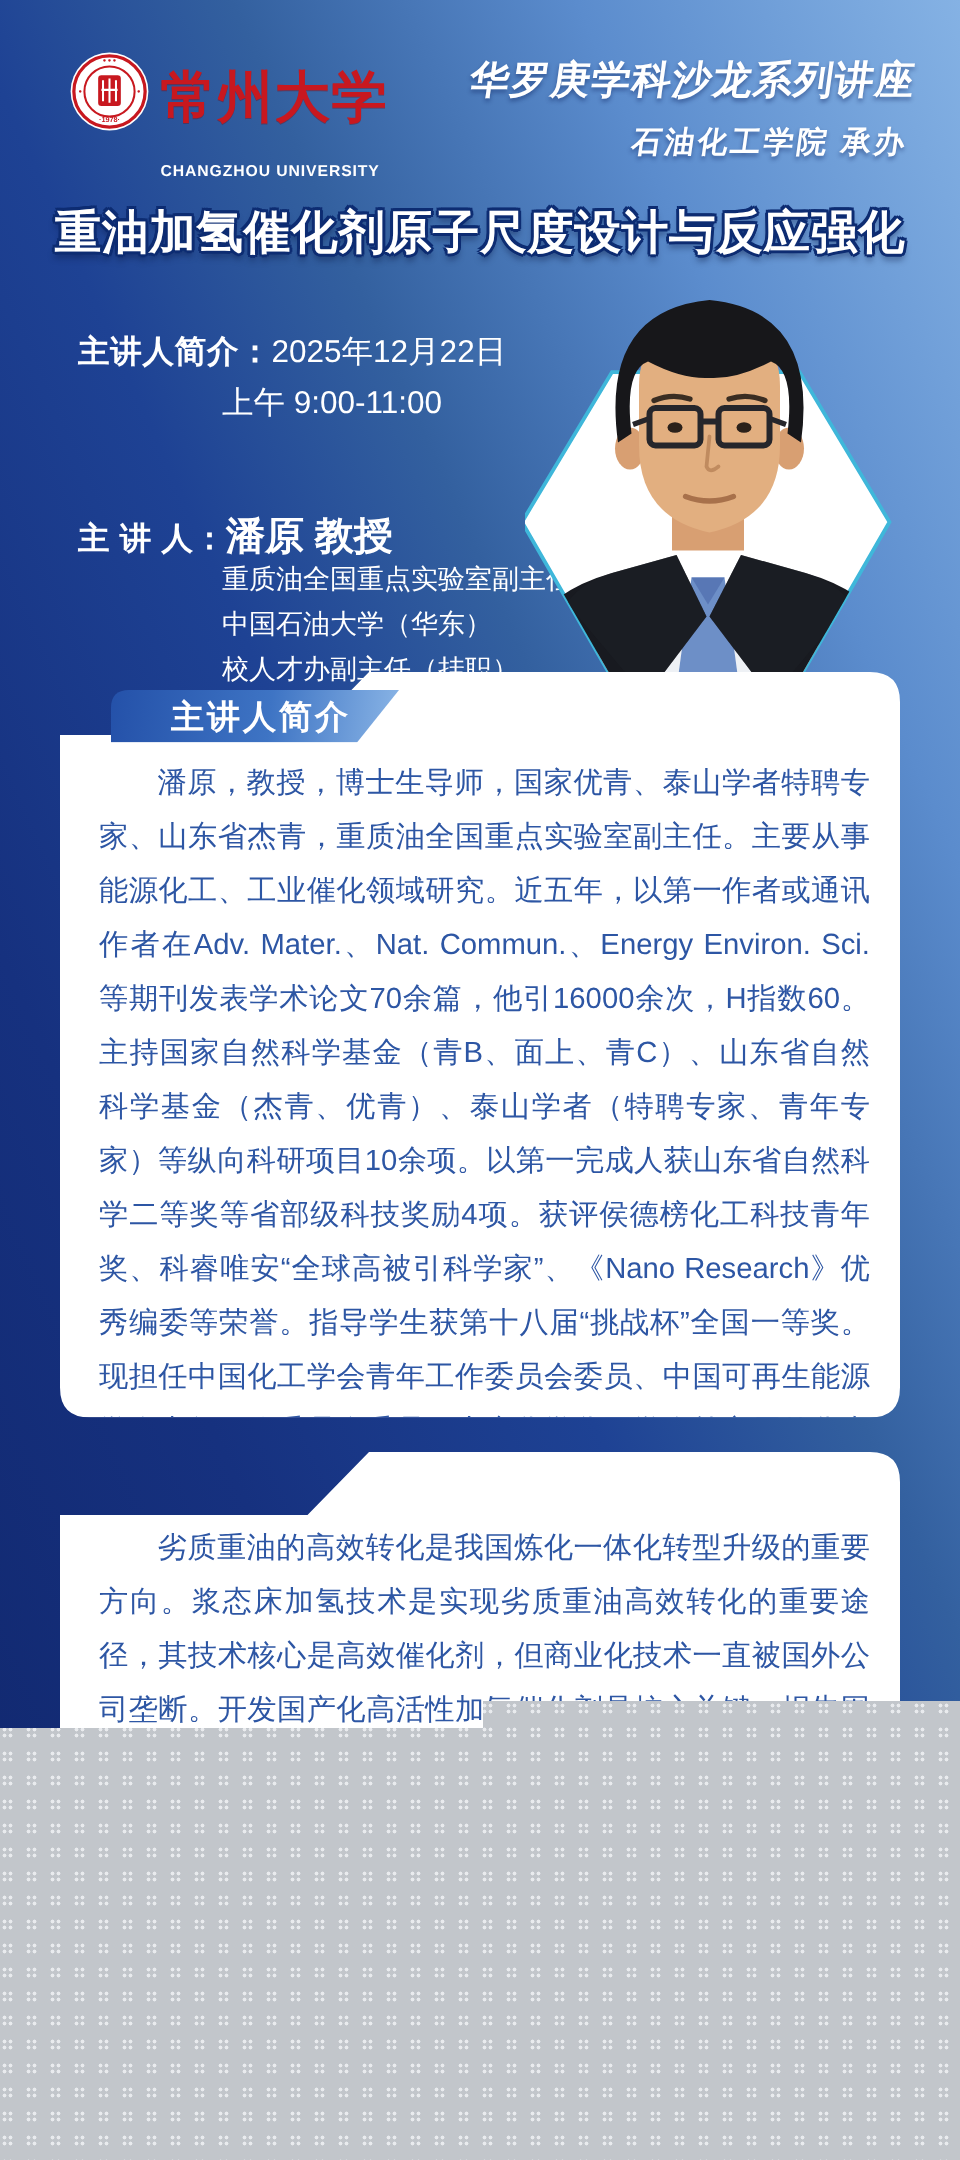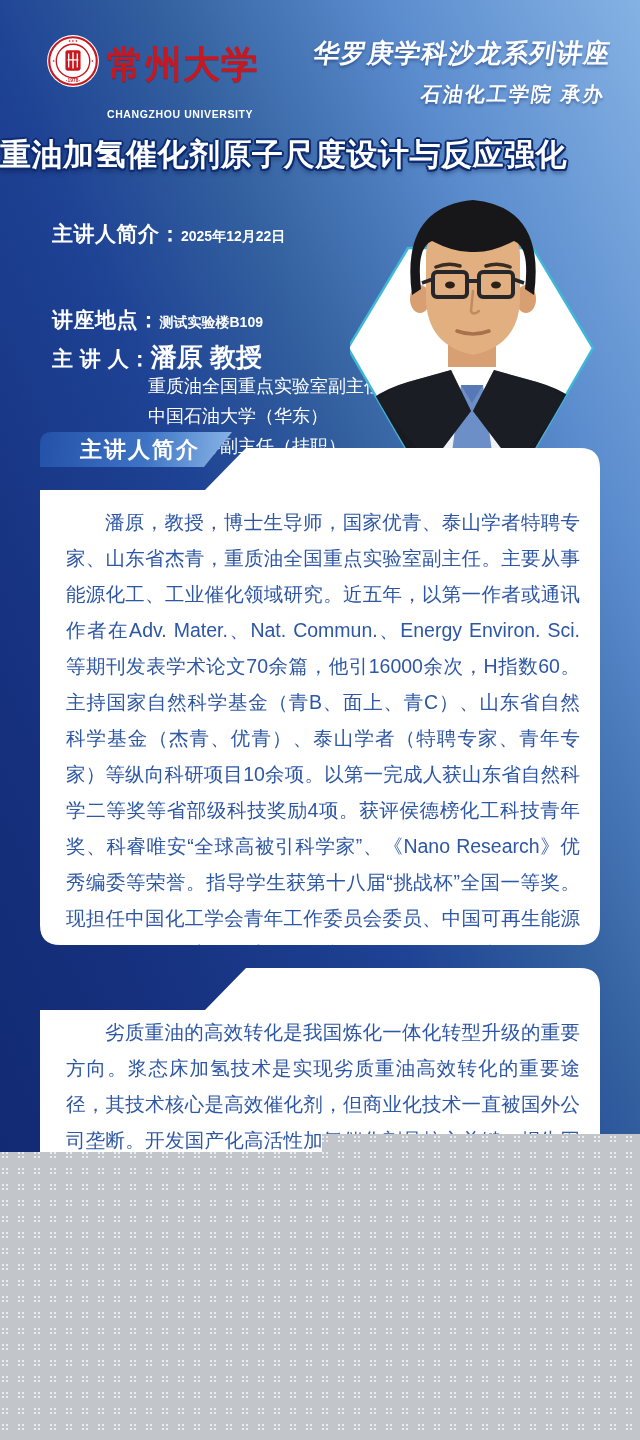--- a/index.html
+++ b/index.html
@@ -21,30 +21,30 @@
     font-size:10.5px;font-weight:bold;color:#ffffff;letter-spacing:.6px;white-space:nowrap;margin-top:24px;
   }
   .series{
     position:absolute;right:32px;top:36px;width:340px;text-align:right;color:#fff;
     transform:skewX(-8deg);
   }
   .series-main{font-size:26px;font-weight:900;letter-spacing:1px;text-shadow:0 2px 3px rgba(10,30,90,.45);}
   .series-sub{margin-top:10px;font-size:20px;font-weight:700;letter-spacing:2px;text-shadow:0 2px 3px rgba(10,30,90,.45);}
   
   .main-title{
-    position:absolute;left:0;top:134px;width:516px;text-align:center;
+    position:absolute;left:0;top:134px;width:640px;text-align:center;
     font-size:31px;font-weight:900;color:#ffffff;letter-spacing:.5px;white-space:nowrap;
     text-shadow:-2px 0 #0d2c72,2px 0 #0d2c72,0 -2px #0d2c72,0 2px #0d2c72,
                 -1.5px -1.5px #0d2c72,1.5px -1.5px #0d2c72,-1.5px 1.5px #0d2c72,1.5px 1.5px #0d2c72,
                 0 4px 4px rgba(8,20,60,.5);
   }
   
   .info-row{position:absolute;left:52px;color:#fff;white-space:nowrap;}
   .info-label{font-size:21px;font-weight:800;letter-spacing:.5px;}
-  .info-value{font-size:14px;font-weight:700;}
+  .info-value{font-size:21px;font-weight:400;}
   .row-time1{top:220px;}
   .row-time2{top:254px;left:148px;}
   .row-venue{top:306px;}
   .row-speaker{top:340px;}
   .row-speaker .info-value{font-size:26px;font-weight:600;}
   .affil{position:absolute;left:148px;color:#fff;font-size:18px;font-weight:500;white-space:nowrap;}
   .affil-0{top:374px;}.affil-1{top:404px;}.affil-2{top:434px;}
   
   .hex-photo{position:absolute;left:350px;top:195px;width:245px;height:270px;}
   
@@ -63,21 +63,21 @@
     text-align:justify;text-indent:2em;font-weight:500;
   }
   .card-talk .card-text{top:46px;}
   .ribbon{
     position:absolute;left:40px;width:192px;height:35px;
     background:linear-gradient(97deg,#2451a9 0%,#3e74c4 55%,#8ab5e6 100%);
     clip-path:path("M0 35 L0 12 Q0 0 12 0 L192 0 L164 35 Z");
     color:#fff;font-size:22px;font-weight:800;letter-spacing:2px;
     line-height:35px;padding-left:40px;box-sizing:border-box;white-space:nowrap;
   }
-  .ribbon-bio{top:432px;}
+  .ribbon-bio{top:460px;margin-left:34px;}
   .ribbon-talk{top:972px;}
   
   .placeholder{
     position:absolute;left:0;top:1134px;width:640px;height:306px;
     background-color:#c2c6cb;
     background-image:
       radial-gradient(circle at 3px 3px,#e9ebee 1.1px,transparent 1.5px),
       radial-gradient(circle at 7px 3px,#e9ebee 1.1px,transparent 1.5px),
       radial-gradient(circle at 3px 7px,#e9ebee 1.1px,transparent 1.5px),
       radial-gradient(circle at 7px 7px,#e9ebee 1.1px,transparent 1.5px);
@@ -109,22 +109,22 @@
   <div class="series">
     <div class="series-main">华罗庚学科沙龙系列讲座</div>
     <div class="series-sub">石油化工学院 承办</div>
   </div>
 
   <div class="main-title">重油加氢催化剂原子尺度设计与反应强化</div>
 
   <div class="info-row row-time1">
     <span class="info-label">主讲人简介：</span><span class="info-value">2025年12月22日</span>
   </div>
-  <div class="info-row row-venue">
-    <span class="info-label">讲座地点：</span><span class="info-value">测试实验楼B109</span>
+  <div class="info-row row-time2">
+    <span class="info-value">上午 9:00-11:00</span>
   </div>
   <div class="info-row row-speaker">
     <span class="info-label">主 讲 人：</span><span class="info-value">潘原 教授</span>
   </div>
   <div class="affil affil-0">重质油全国重点实验室副主任、</div>
   <div class="affil affil-1">中国石油大学（华东）</div>
   <div class="affil affil-2">校人才办副主任（挂职）</div>
 
   <svg class="hex-photo" viewBox="0 0 245 270">
     <defs>

